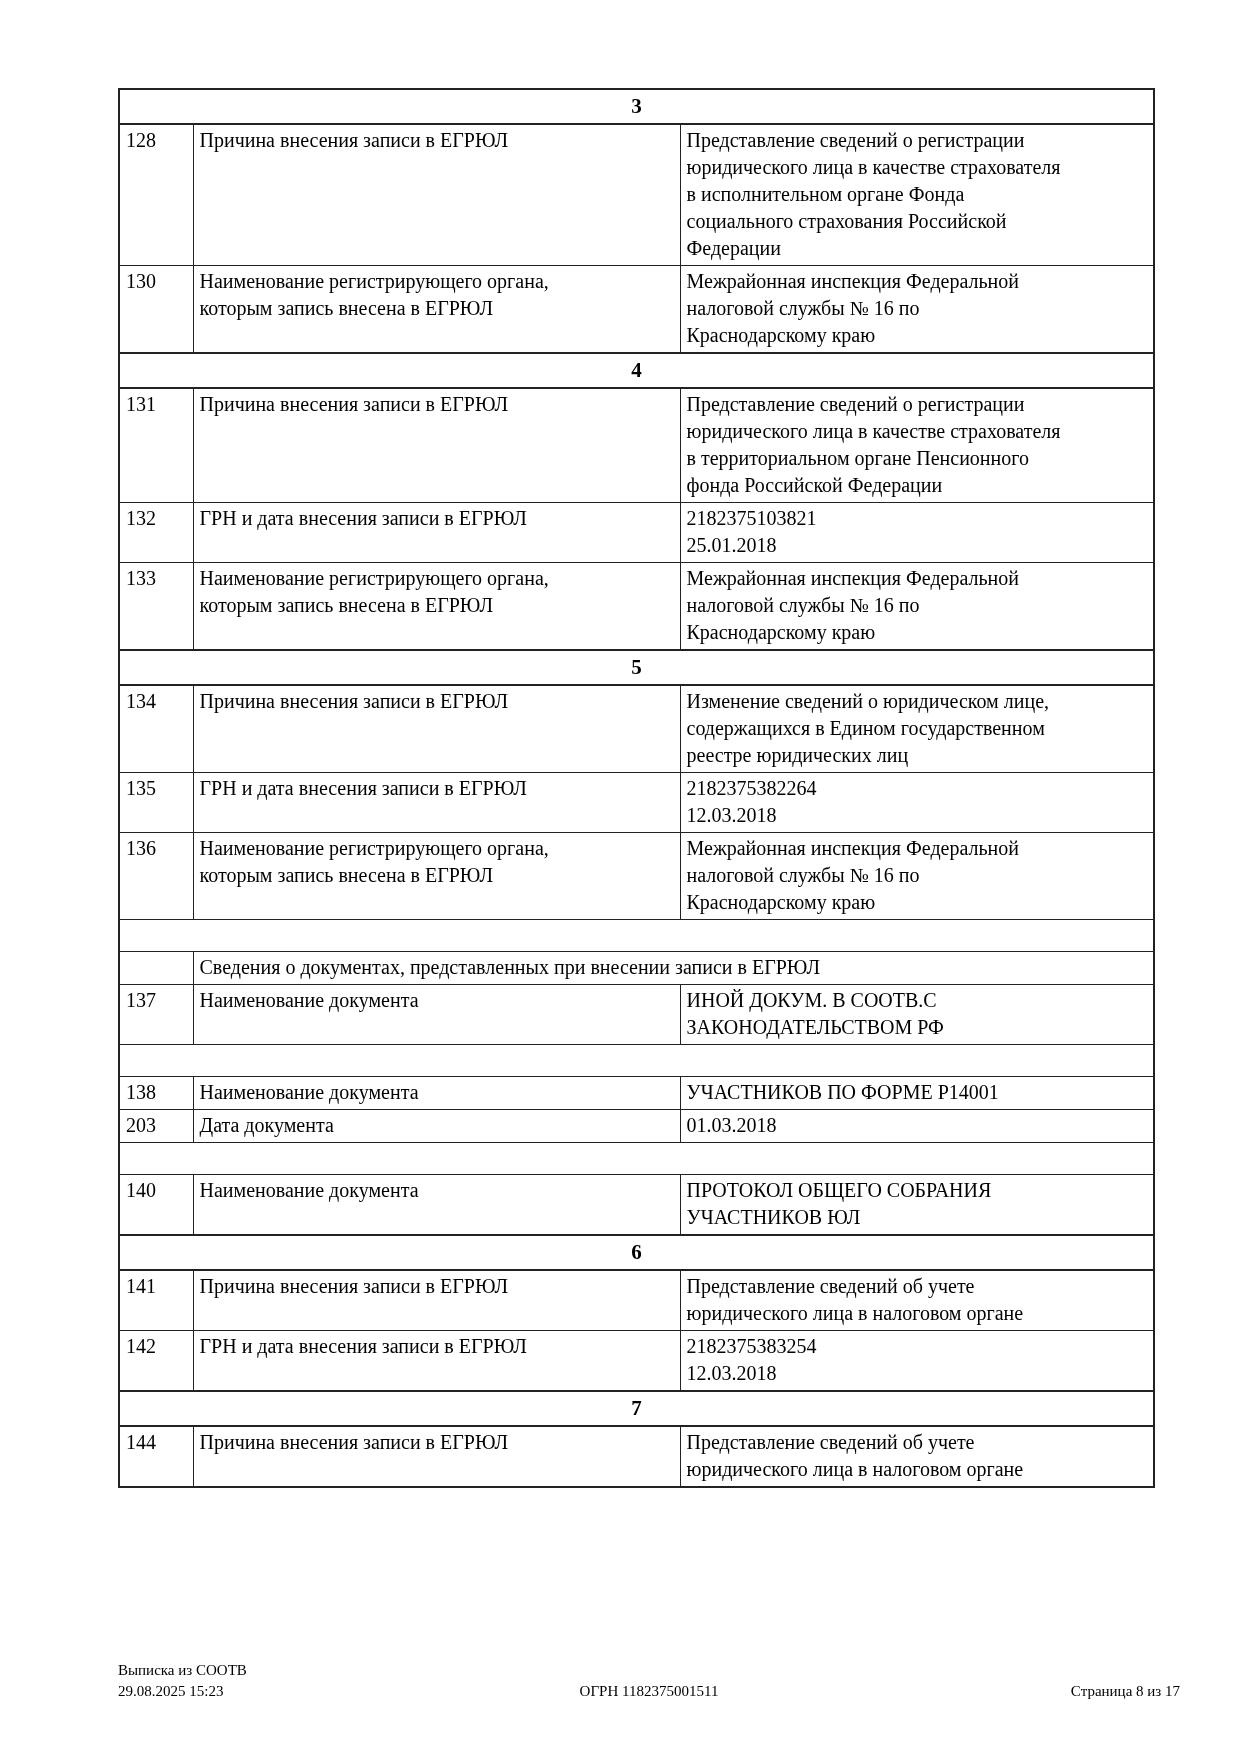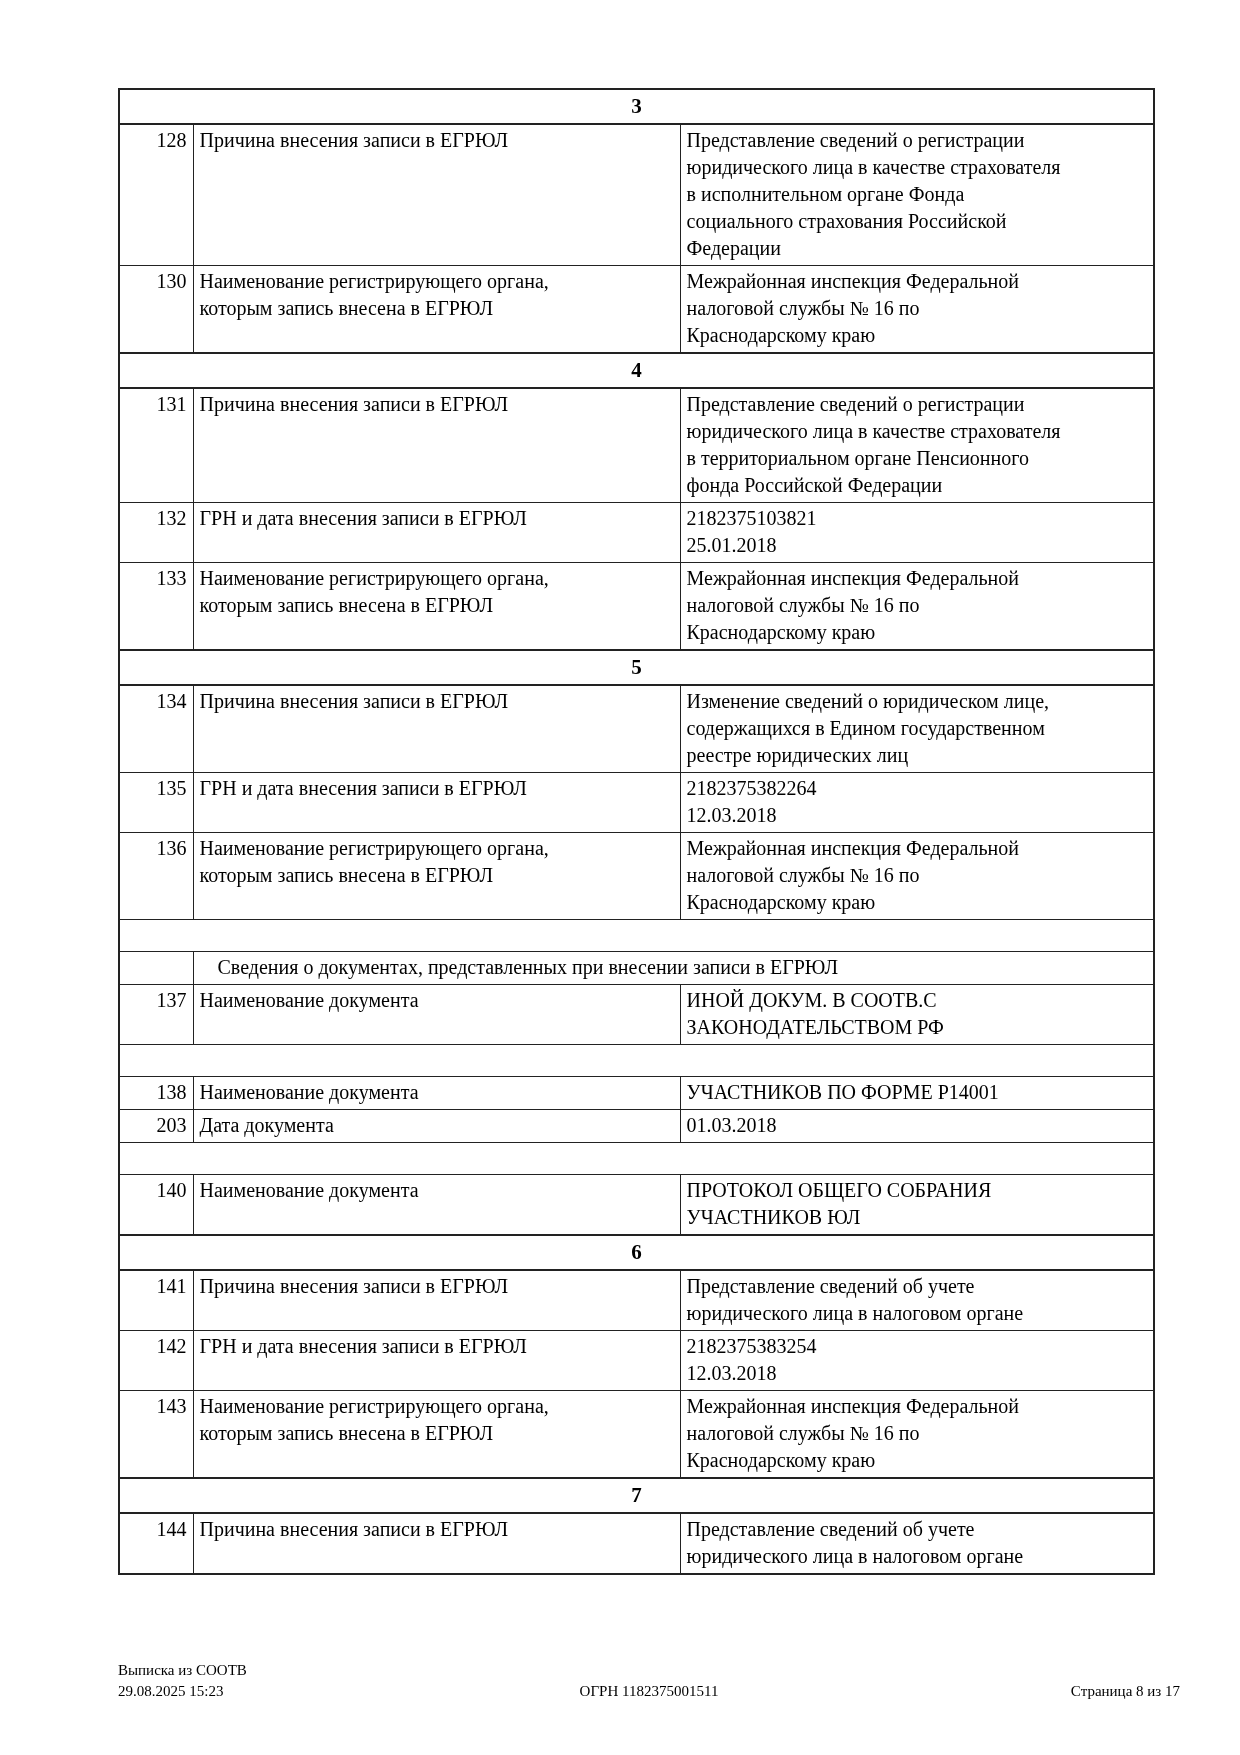--- a/index.html
+++ b/index.html
@@ -28,39 +28,39 @@
   }
   table.egrul td {
     border: 1px solid #222222;
     vertical-align: top;
     padding: 2px 6px 3px 6px;
     white-space: pre-line;
     overflow: hidden;
   }
   table.egrul { border: 2px solid #222222; }
   td.num {
-    text-align: right;
+    text-align: left;
     padding-left: 0;
     padding-right: 0;
   }
   tr.sec td {
     text-align: center;
     font-weight: bold;
     font-size: 21px;
     border-top: 2px solid #222222;
     border-bottom: 2px solid #222222;
     padding-top: 3px;
     padding-bottom: 3px;
   }
   tr.spacer td {
     height: 26px;
     border-top: 1px solid #222222;
     border-bottom: 1px solid #222222;
   }
-  tr.docshdr td.dochead { padding-left: 24px; margin-left: 48px; }
+  tr.docshdr td.dochead { padding-left: 6px; margin-left: 48px; }
   .footer {
     position: absolute;
     left: 118px;
     right: 60px;
     top: 1660px;
     display: grid;
     grid-template-columns: 1fr auto 1fr;
     font-size: 15px;
     line-height: 21px;
   }
@@ -216,28 +216,20 @@
 юридического лица в налоговом органе</td>
       </tr>
 
       <tr>
         <td class="num">142</td>
         <td class="lbl">ГРН и дата внесения записи в ЕГРЮЛ</td>
         <td class="val">2182375383254
 12.03.2018</td>
       </tr>
 
-      <tr>
-        <td class="num">143</td>
-        <td class="lbl">Наименование регистрирующего органа,
-которым запись внесена в ЕГРЮЛ</td>
-        <td class="val">Межрайонная инспекция Федеральной
-налоговой службы № 16 по
-Краснодарскому краю</td>
-      </tr>
 
       <tr class="sec">
         <td colspan="3">7</td>
       </tr>
 
       <tr>
         <td class="num">144</td>
         <td class="lbl">Причина внесения записи в ЕГРЮЛ</td>
         <td class="val">Представление сведений об учете
 юридического лица в налоговом органе</td>

